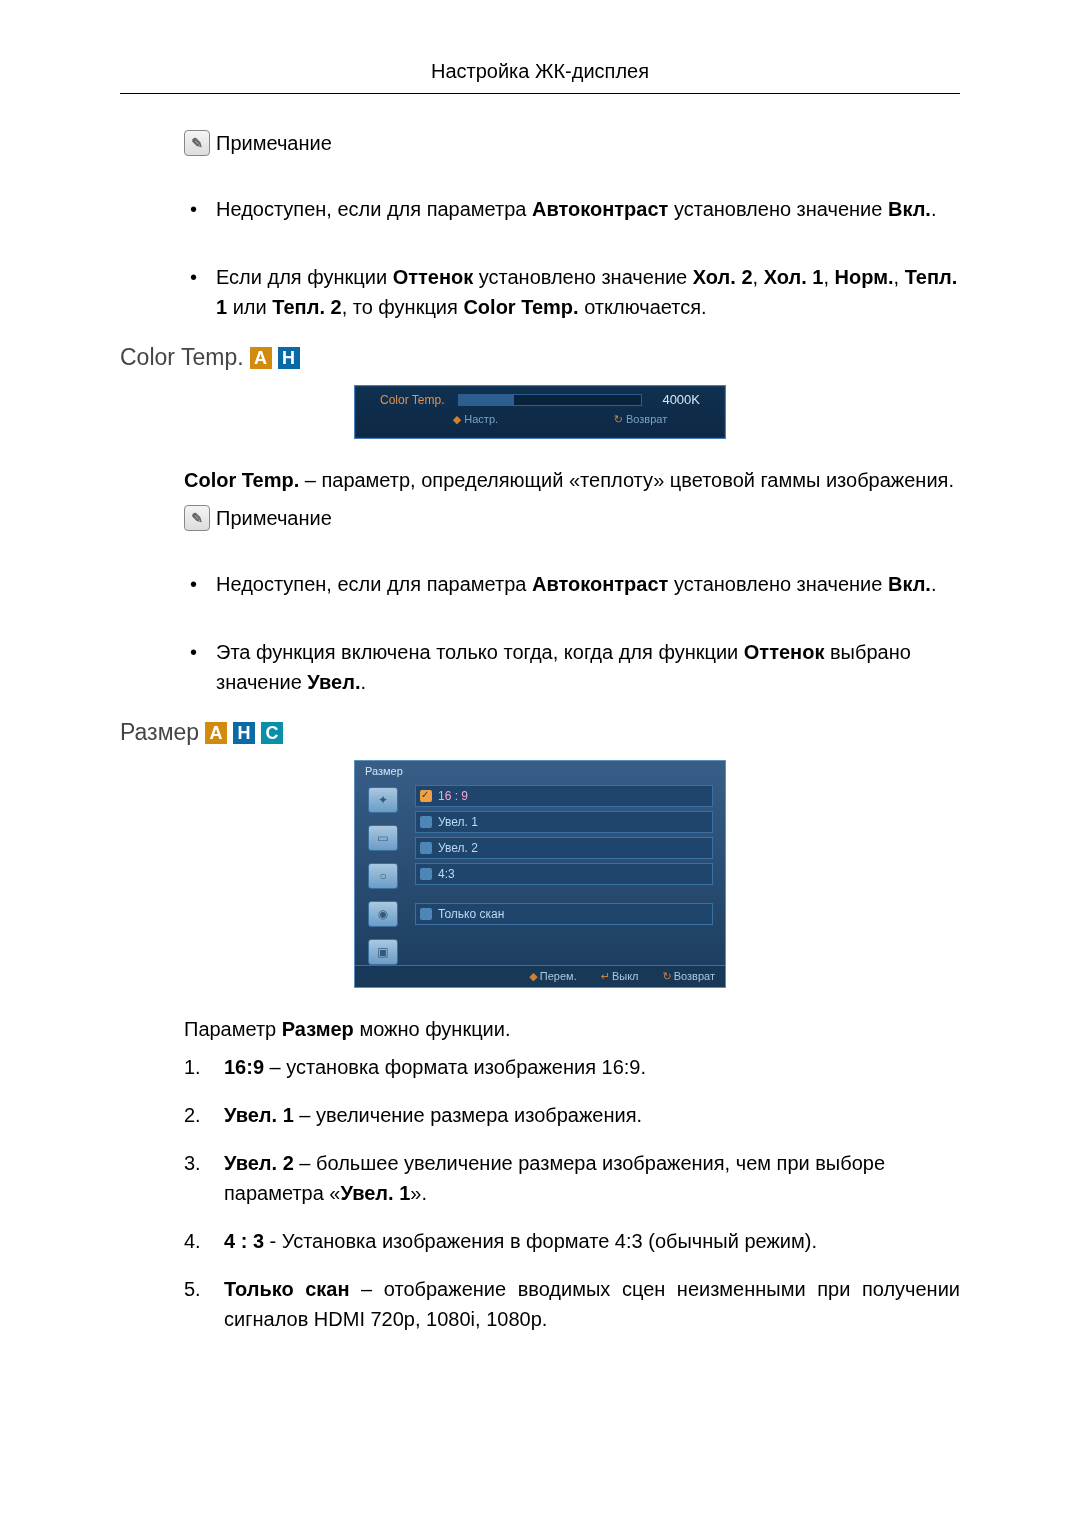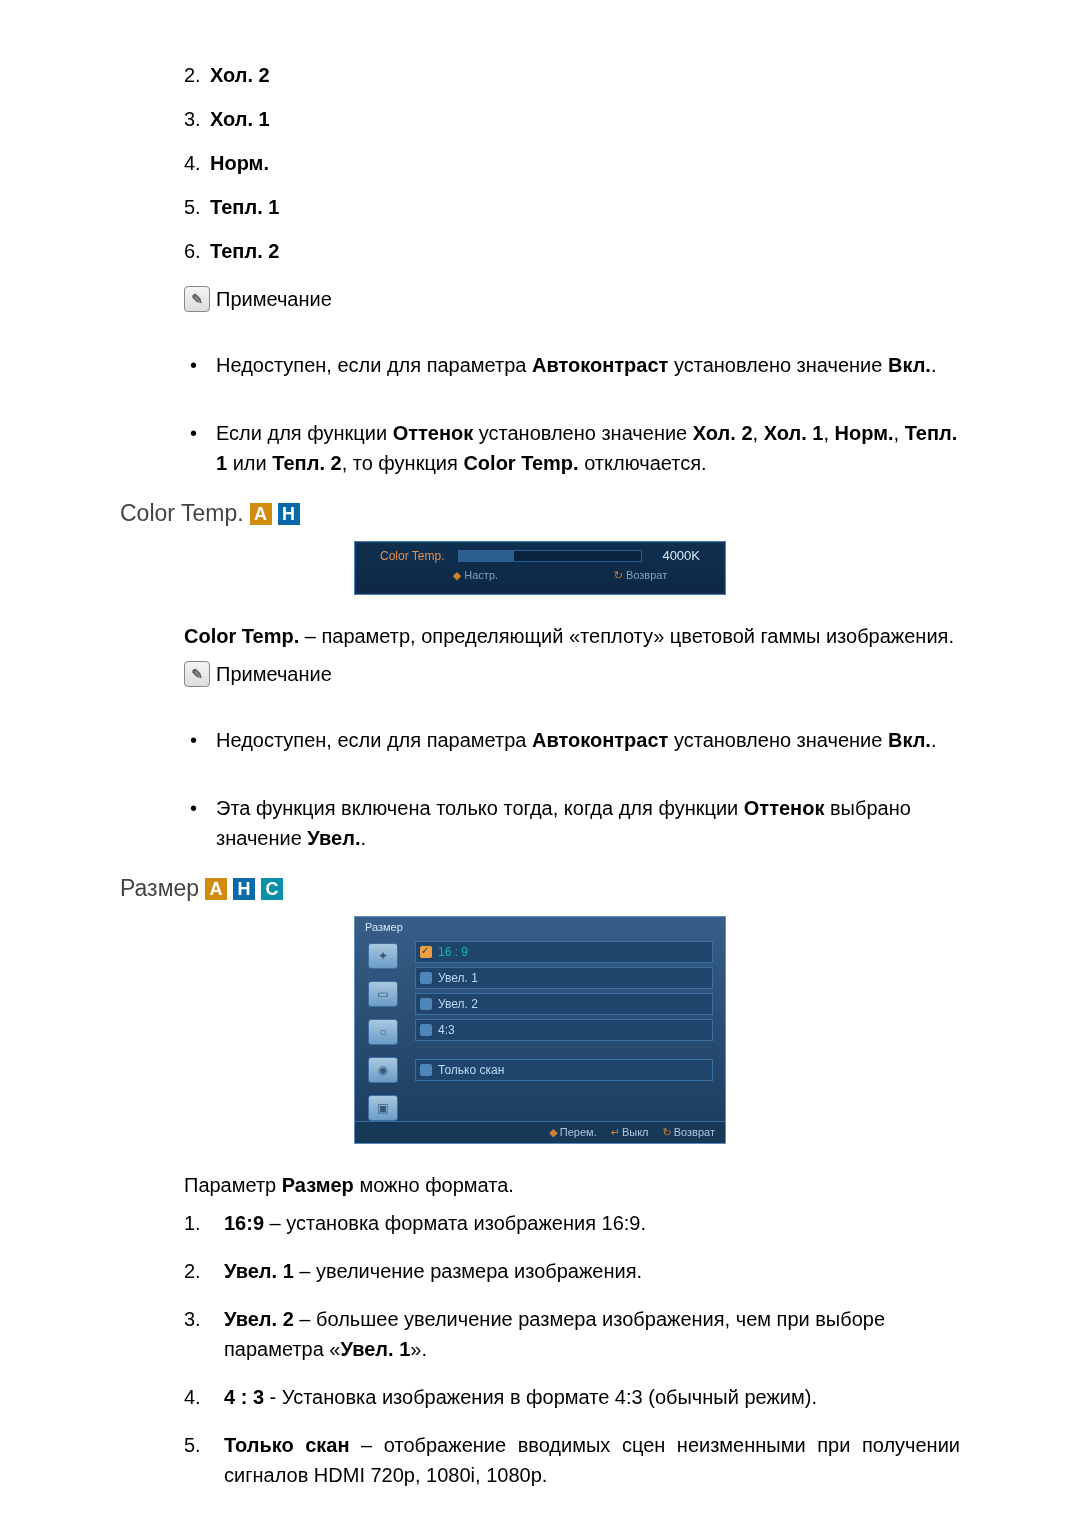--- a/index.html
+++ b/index.html
@@ -205,21 +205,21 @@
     background: #1f456d;
     border: 1px solid #3971a5;
     display:flex;
     align-items:center;
     padding-left: 22px;
     position: relative;
     font-size: 12px;
     color: #bad9f2;
   }
   .osd-opt.sel {
-    color: #14b8a6;
+    color: #f9a8d4;
   }
   .osd-opt .mark {
     position:absolute;
     left: 4px;
     width: 12px;
     height: 12px;
     background: #4e86b8;
     border-radius: 2px;
   }
   .osd-opt.sel .mark {
@@ -232,21 +232,21 @@
     position:absolute;
     left:1px; top:-1px;
   }
   .osd-size-foot {
     height: 22px;
     background: #183857;
     border-top: 1px solid #3a6f9f;
     display:flex;
     align-items:center;
     justify-content:flex-end;
-    gap: 14px;
+    gap: 24px;
     padding: 0 10px;
     font-size: 11px;
     color: #a8c8e0;
   }
   .osd-size-foot .sym { color: #d08030; margin-right: 2px;}
 
   ol.desc-list {
     list-style: none;
     padding-left: 64px;
     margin: 0;
@@ -265,28 +265,22 @@
     width: 30px;
   }
   ol.desc-list .justify {
      text-align: justify;
   }
 </style>
 </head>
 <body>
 
 <div class="page">
-
-  <ol class="main-list">
-    <li><span class="num">2.</span><span class="bold">Хол. 2</span></li>
-    <li><span class="num">3.</span><span class="bold">Хол. 1</span></li>
-    <li><span class="num">4.</span><span class="bold">Норм.</span></li>
-    <li><span class="num">5.</span><span class="bold">Тепл. 1</span></li>
-    <li><span class="num">6.</span><span class="bold">Тепл. 2</span></li>
-  </ol>
+  <div class="header">Настройка ЖК-дисплея</div>
+
 
   <div class="note">
     <span class="note-icon">✎</span>
     <span>Примечание</span>
   </div>
 
   <ul class="bullets">
     <li>
       <span>Недоступен, если для параметра </span><span class="b">Автоконтраст</span><span> установлено значение </span><span class="b">Вкл.</span><span>.</span>
     </li>
@@ -373,21 +367,21 @@
       </div>
     </div>
     <div class="osd-size-foot">
       <span><span class="sym">◆</span><span>Перем.</span></span>
       <span><span class="sym">↵</span><span>Выкл</span></span>
       <span><span class="sym">↻</span><span>Возврат</span></span>
     </div>
   </div>
 
   <p class="indented-paragraph">
-    <span>Параметр </span><span class="b">Размер</span><span> можно формата.</span>
+    <span>Параметр </span><span class="b">Размер</span><span> можно функции.</span>
   </p>
 
   <ol class="desc-list">
     <li>
       <span class="num">1.</span>
       <span class="b">16:9</span><span> – установка формата изображения 16:9.</span>
     </li>
     <li>
       <span class="num">2.</span>
       <span class="b">Увел. 1</span><span> – увеличение размера изображения.</span>

